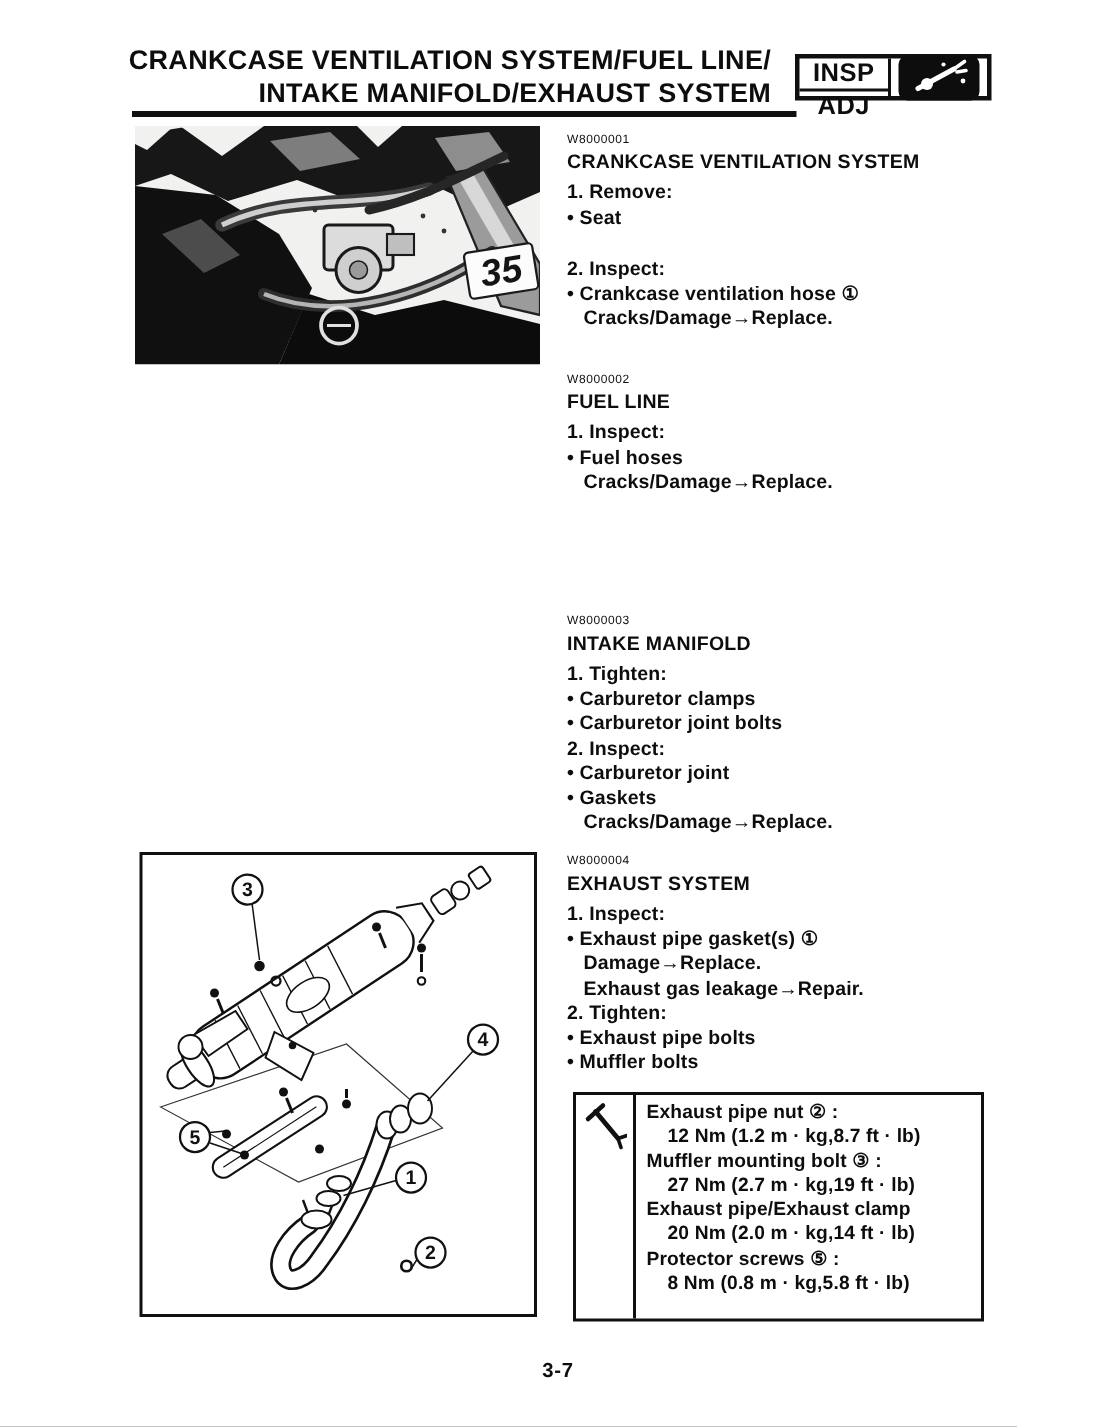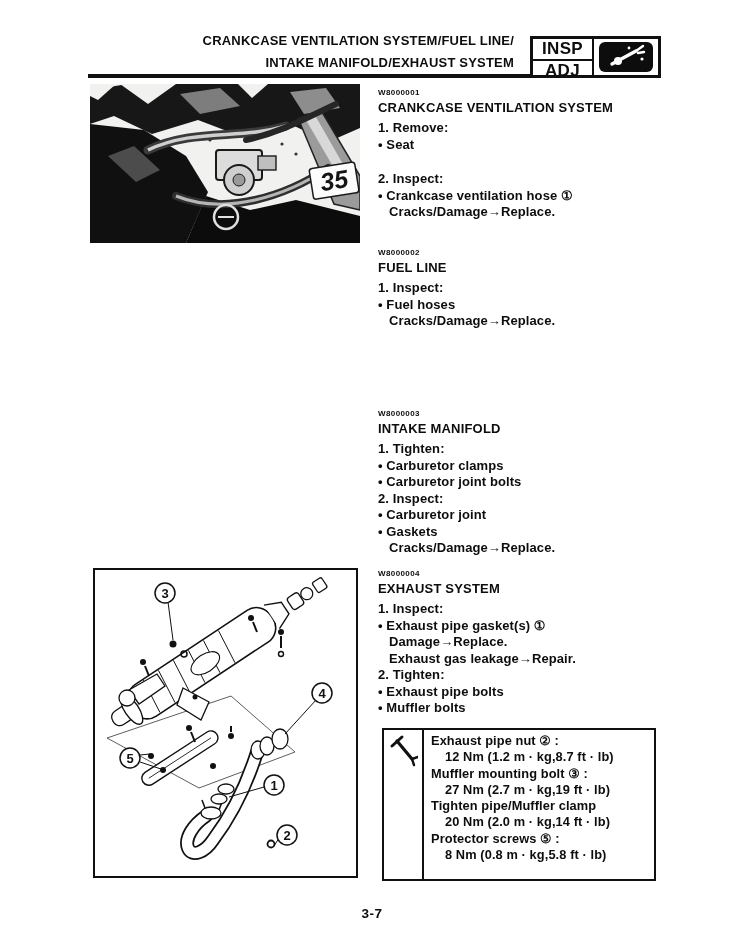--- a/index.html
+++ b/index.html
@@ -4,41 +4,41 @@
 <style>
   html,body{margin:0;padding:0;background:#9a9a9a;}
   .page{
     position:relative;width:735px;height:951px;background:#ffffff;
     font-family:"Liberation Sans",sans-serif;color:#0d0d0d;overflow:hidden;
     margin:0 auto;
   }
   
   .hdr-title{
     position:absolute;top:30px;right:221px;text-align:right;
-    font-size:13px;line-height:21.5px;font-weight:700;letter-spacing:.2px;white-space:nowrap;
+    font-size:18px;line-height:21.5px;font-weight:700;letter-spacing:.2px;white-space:nowrap;
   }
   .hdr-rule{position:absolute;left:88px;top:74px;width:443px;height:4px;background:#101010;}
   .badge{
-    position:absolute;left:530px;top:36px;width:131px;height:42px;
+    position:absolute;left:530px;top:36px;width:131px;height:31px;
     border:3px solid #101010;box-sizing:border-box;display:flex;background:#fff;text-align:right;
   }
   .badge-left{width:59px;border-right:2.5px solid #101010;display:flex;flex-direction:column;}
   .badge-cell{flex:1;display:flex;align-items:center;justify-content:center;
     font-weight:700;font-size:17px;letter-spacing:.3px;}
   .badge-cell.top{border-bottom:2.5px solid #101010;}
   .badge-right{flex:1;display:flex;align-items:center;justify-content:center;}
   
   .photo{position:absolute;left:90px;top:84px;width:270px;height:159px;}
   .diagram{
     position:absolute;left:93px;top:568px;width:265px;height:310px;
     border:2px solid #101010;box-sizing:border-box;background:#fff;
   }
   
   .sec{position:absolute;left:378px;width:276px;}
-  .sec .code{font-size:8px;font-weight:700;letter-spacing:.4px;line-height:10px;}
+  .sec .code{font-size:8px;font-weight:400;letter-spacing:.4px;line-height:10px;}
   .sec .hd{font-size:13px;font-weight:700;letter-spacing:.2px;line-height:17px;margin:1px 0 4px 0;}
   .ln{font-size:13px;font-weight:600;line-height:16.5px;letter-spacing:.1px;white-space:nowrap;}
   .ln.ind{padding-left:11px;}
   .ln.gap{margin-top:18px;}
   .sec1{top:88px;} .sec2{top:248px;} .sec3{top:409px;} .sec4{top:569px;}
   
   .tbox{
     position:absolute;left:382px;top:728px;width:274px;height:153px;
     border:2.5px solid #101010;box-sizing:border-box;display:flex;background:#fff;
   }
@@ -253,21 +253,21 @@
         <line x1="4" y1="12" x2="14" y2="3" stroke="#111" stroke-width="3" stroke-linecap="round"></line>
         <line x1="9" y1="7" x2="24" y2="25" stroke="#111" stroke-width="3.2" stroke-linecap="round"></line>
         <path d="M24,25 L30,23 M24,25 L26,31" stroke="#111" stroke-width="2.4" stroke-linecap="round" fill="none"></path>
       </svg>
     </div>
     <div class="tbox-body">
       <div class="tln">Exhaust pipe nut ② :</div>
       <div class="tln ind">12 Nm (1.2 m · kg,8.7 ft · lb)</div>
       <div class="tln">Muffler mounting bolt ③ :</div>
       <div class="tln ind">27 Nm (2.7 m · kg,19 ft · lb)</div>
-      <div class="tln">Tighten pipe/Muffler clamp</div>
+      <div class="tln">Exhaust pipe/Exhaust clamp</div>
       <div class="tln ind">20 Nm (2.0 m · kg,14 ft · lb)</div>
       <div class="tln">Protector screws ⑤ :</div>
       <div class="tln ind">8 Nm (0.8 m · kg,5.8 ft · lb)</div>
     </div>
   </div>
 
   <div class="footer">3-7</div>
 
 </div>
 

